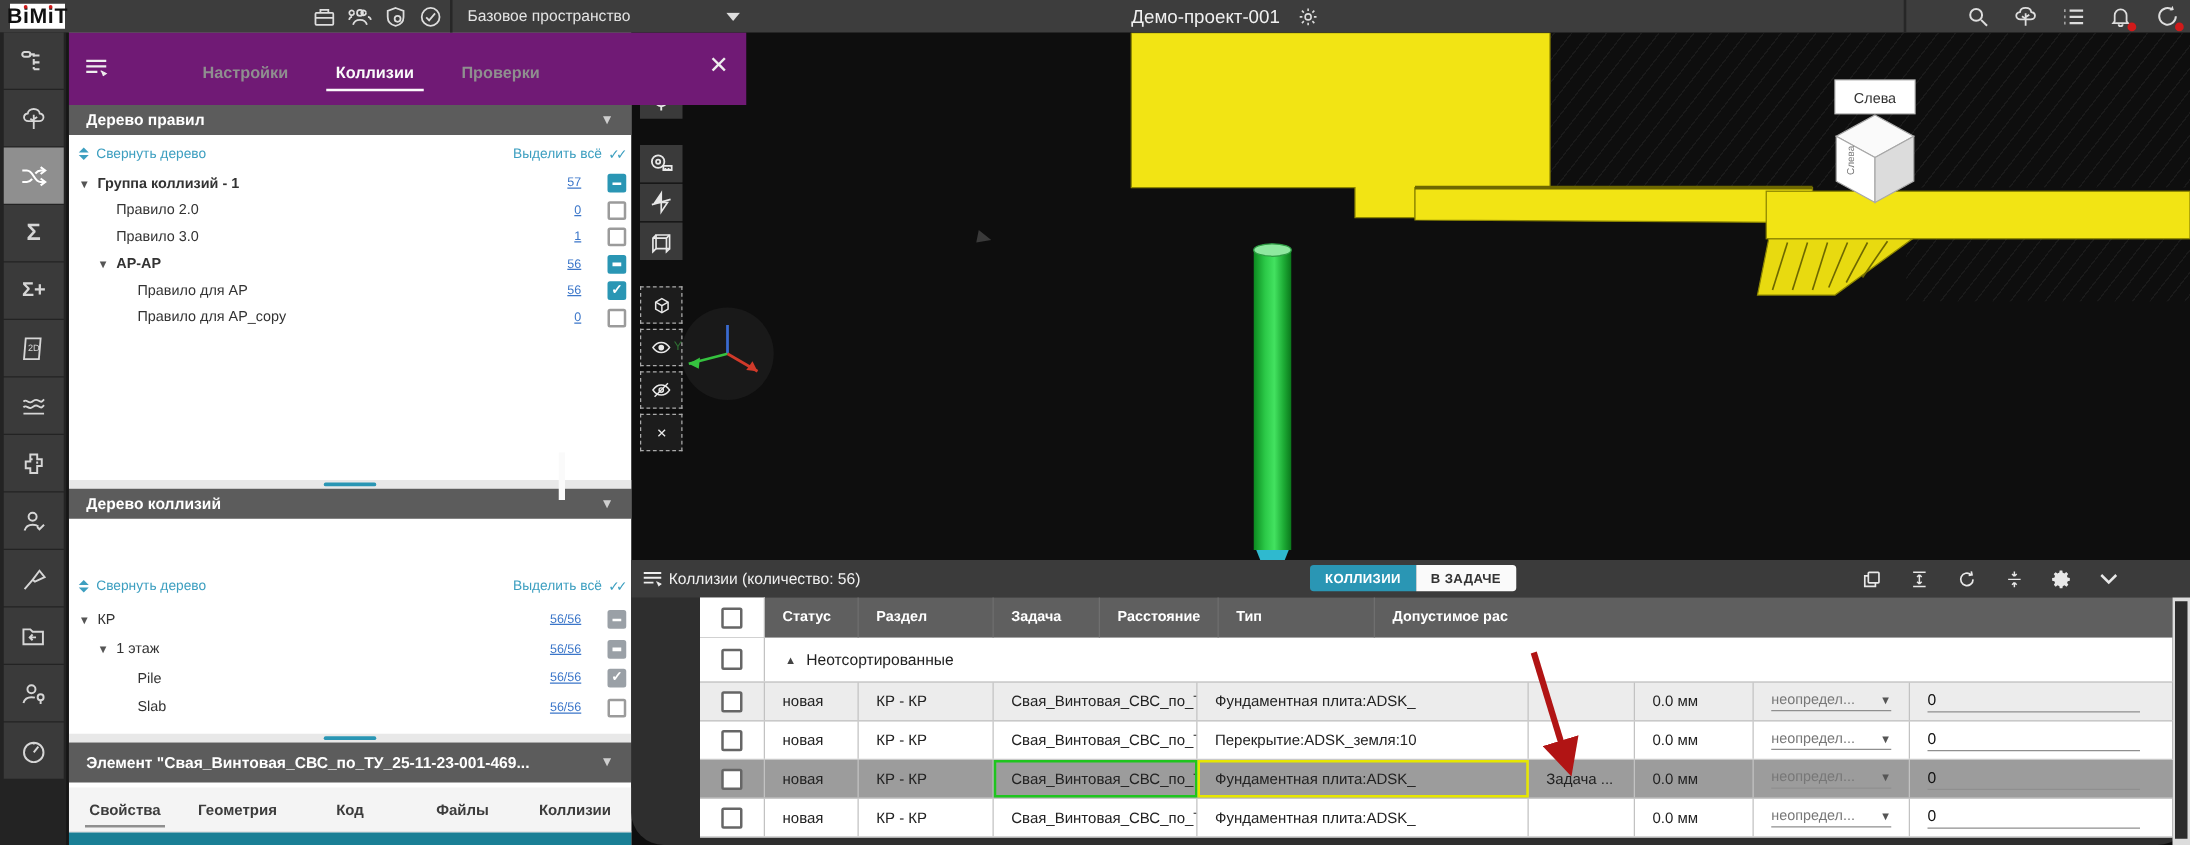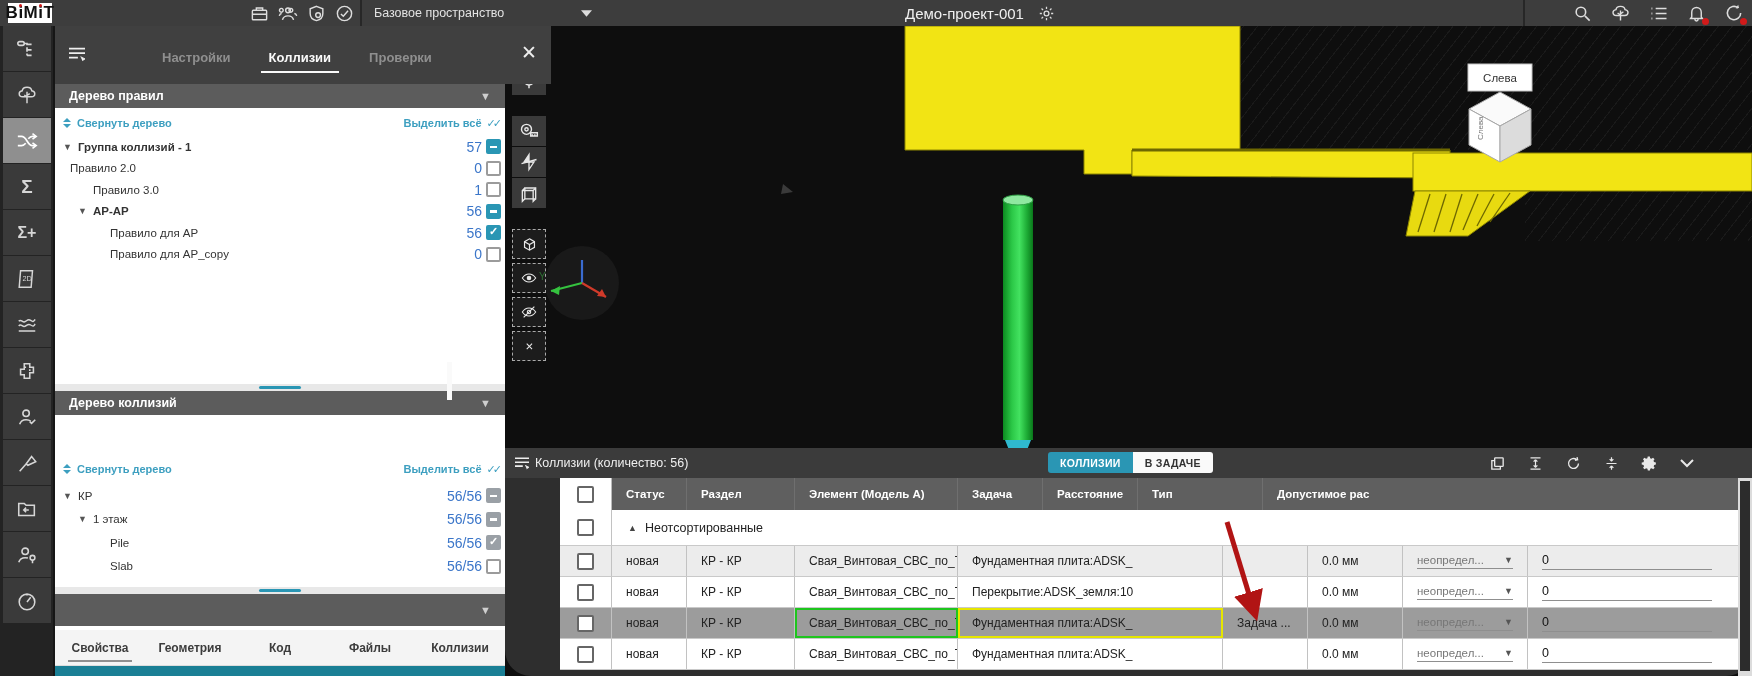--- a/index.html
+++ b/index.html
@@ -21,45 +21,45 @@
   .icon-wrap { position:relative; display:inline-flex; }
 
   
   .sidebar { position:absolute; left:0; top:26px; width:55px; height:650px; background:#232323; border-right:2px solid #161616; z-index:25; }
   .sb-btn { width:48px; height:45px; margin:0 0 1px 3px; background:#3a3a3a; display:flex; align-items:center; justify-content:center; color:#d6d6d6; }
   .sb-btn.active { background:#8f8f8f; color:#fff; }
   .sb-glyph { font-size:19px; font-weight:bold; color:#d6d6d6; }
 
   
   .panel { position:absolute; left:55px; top:26px; width:450px; height:650px; background:#fff; z-index:20; }
-  .panel-tabbar { position:absolute; left:0; top:0; width:496px; height:58px; background:#404040; display:flex; align-items:center; }
+  .panel-tabbar { position:absolute; left:0; top:0; width:542px; height:58px; background:#701a75; display:flex; align-items:center; }
   .pt-menu { position:absolute; left:12px; top:20px; }
   .pt-tabs { position:absolute; left:105px; top:0; height:58px; display:flex; gap:34px; align-items:center; }
   .pt-tab { font-size:13px; color:#8f8f8f; font-weight:bold; padding:20px 2px 16px; position:relative; cursor:pointer; }
   .pt-tab.active { color:#fafafa; }
   .pt-tab.active::after { content:''; position:absolute; left:-6px; right:-6px; bottom:8px; height:2px; background:#fafafa; }
   .pt-close { position:absolute; right:12px; top:17px; width:20px; height:20px; color:#eee; font-size:19px; line-height:20px; text-align:center; }
 
   .sec-header { position:absolute; left:0; width:450px; height:24px; background:#5c5c5c; color:#fff; font-weight:bold; font-size:12.5px; display:flex; align-items:center; padding:0 14px; }
   .sec-caret { margin-left:auto; color:#cfcfcf; font-size:11px; }
 
   .tree-toolbar { position:absolute; left:0; width:450px; height:22px; display:flex; align-items:center; padding:0 6px 0 8px; }
-  .link { color:#3d9fc0; font-size:11px;font-weight:bold; }
+  .link { color:#3d9fc0; font-size:11px; }
   .unfold { display:inline-flex; flex-direction:column; gap:2px; margin-right:6px; }
   .unfold i { width:0; height:0; border-left:4px solid transparent; border-right:4px solid transparent; }
   .unfold i.up { border-bottom:4px solid #3d9fc0; }
   .unfold i.dn { border-top:4px solid #3d9fc0; }
   .dblcheck { color:#3d9fc0; font-size:11px; letter-spacing:-3px; margin-left:5px; }
 
   .tree { position:absolute; left:0; width:450px; }
   .tree-row { display:flex; align-items:center; height:21.5px; padding-right:4px; font-size:11.5px; color:#333; }
   .tr-caret { width:10px; font-size:9px; color:#555; margin-right:5px; }
   .tr-label { flex:1; white-space:nowrap; overflow:hidden; }
   .tr-label.bold { font-weight:bold; }
-  .tr-count { color:#3b76c9; font-size:14px; margin-right:4px; }
+  .tr-count { color:#3b76c9; font-size:10px; margin-right:21px;text-decoration:underline; }
   .cb { width:15px; height:15px; border:2px solid #9b9b9b; background:#fff; border-radius:2px; position:relative; flex:none; }
   .cb.ind { background:#2a96b4; border-color:#2a96b4; }
   .cb.ind::after { content:''; position:absolute; left:2px; right:2px; top:4.5px; height:2.5px; background:#fff; }
   .cb.chk { background:#2a96b4; border-color:#2a96b4; }
   .cb.chk::after { content:'✓'; position:absolute; left:1px; top:-2px; color:#fff; font-size:11px; font-weight:bold; }
   .cb.gind { background:#9aa0a6; border-color:#9aa0a6; }
   .cb.gind::after { content:''; position:absolute; left:2px; right:2px; top:4.5px; height:2.5px; background:#fff; }
   .cb.gchk { background:#9aa0a6; border-color:#9aa0a6; }
   .cb.gchk::after { content:'✓'; position:absolute; left:1px; top:-2px; color:#fff; font-size:11px; font-weight:bold; }
 
@@ -307,21 +307,21 @@
       <span class="link">Выделить всё</span>
       <span class="dblcheck">✓✓</span>
     </div>
     <div class="tree" style="top:110px">
       <div class="tree-row" style="padding-left:8px">
         <span class="tr-caret">▼</span>
         <span class="tr-label bold">Группа коллизий - 1</span>
         <span class="tr-count">57</span>
         <span class="cb ind"></span>
       </div>
-      <div class="tree-row" style="">
+      <div class="tree-row" style="padding-left:23px">
         <span class="tr-caret"></span>
         <span class="tr-label">Правило 2.0</span>
         <span class="tr-count">0</span>
         <span class="cb"></span>
       </div>
       <div class="tree-row" style="padding-left:23px">
         <span class="tr-caret"></span>
         <span class="tr-label">Правило 3.0</span>
         <span class="tr-count">1</span>
         <span class="cb"></span>
@@ -389,20 +389,21 @@
         <span class="tr-count">56/56</span>
         <span class="cb"></span>
       </div>
     </div>
 
     <div class="divider" style="top:561px">
         <span class="grip"></span>
       </div>
 
     <div class="sec-header" style="top:568px;height:32px">
+      <span style="white-space:nowrap;overflow:hidden;max-width:400px">Элемент "Свая_Винтовая_СВС_по_ТУ_25-11-23-001-469...</span>
       <span class="sec-caret">▼</span>
     </div>
     <div class="light-tabs" style="top:604px;height:36px">
       <span class="lt-tab active">Свойства</span>
       <span class="lt-tab">Геометрия</span>
       <span class="lt-tab">Код</span>
       <span class="lt-tab">Файлы</span>
       <span class="lt-tab">Коллизии</span>
     </div>
     <div class="teal-strip"></div>
@@ -573,21 +574,20 @@
       </div>
     </div>
 
     <div class="grid">
       <div class="g-head">
         <div class="hcell first c0">
             <span class="tcb"></span>
           </div>
         <div class="hcell c1">Статус</div>
         <div class="hcell c2">Раздел</div>
-        <div class="hcell c3">Элемент (Модель A)</div>
         <div class="hcell c5">Задача</div>
         <div class="hcell c6">Расстояние</div>
         <div class="hcell c7">Тип</div>
         <div class="hcell c8" style="border-right:none">Допустимое рас</div>
       </div>
 
       <div class="group-row">
         <div class="gcell ck c0" style="border-right:1px solid #c2c2c2;height:100%">
             <span class="tcb"></span>
           </div>

